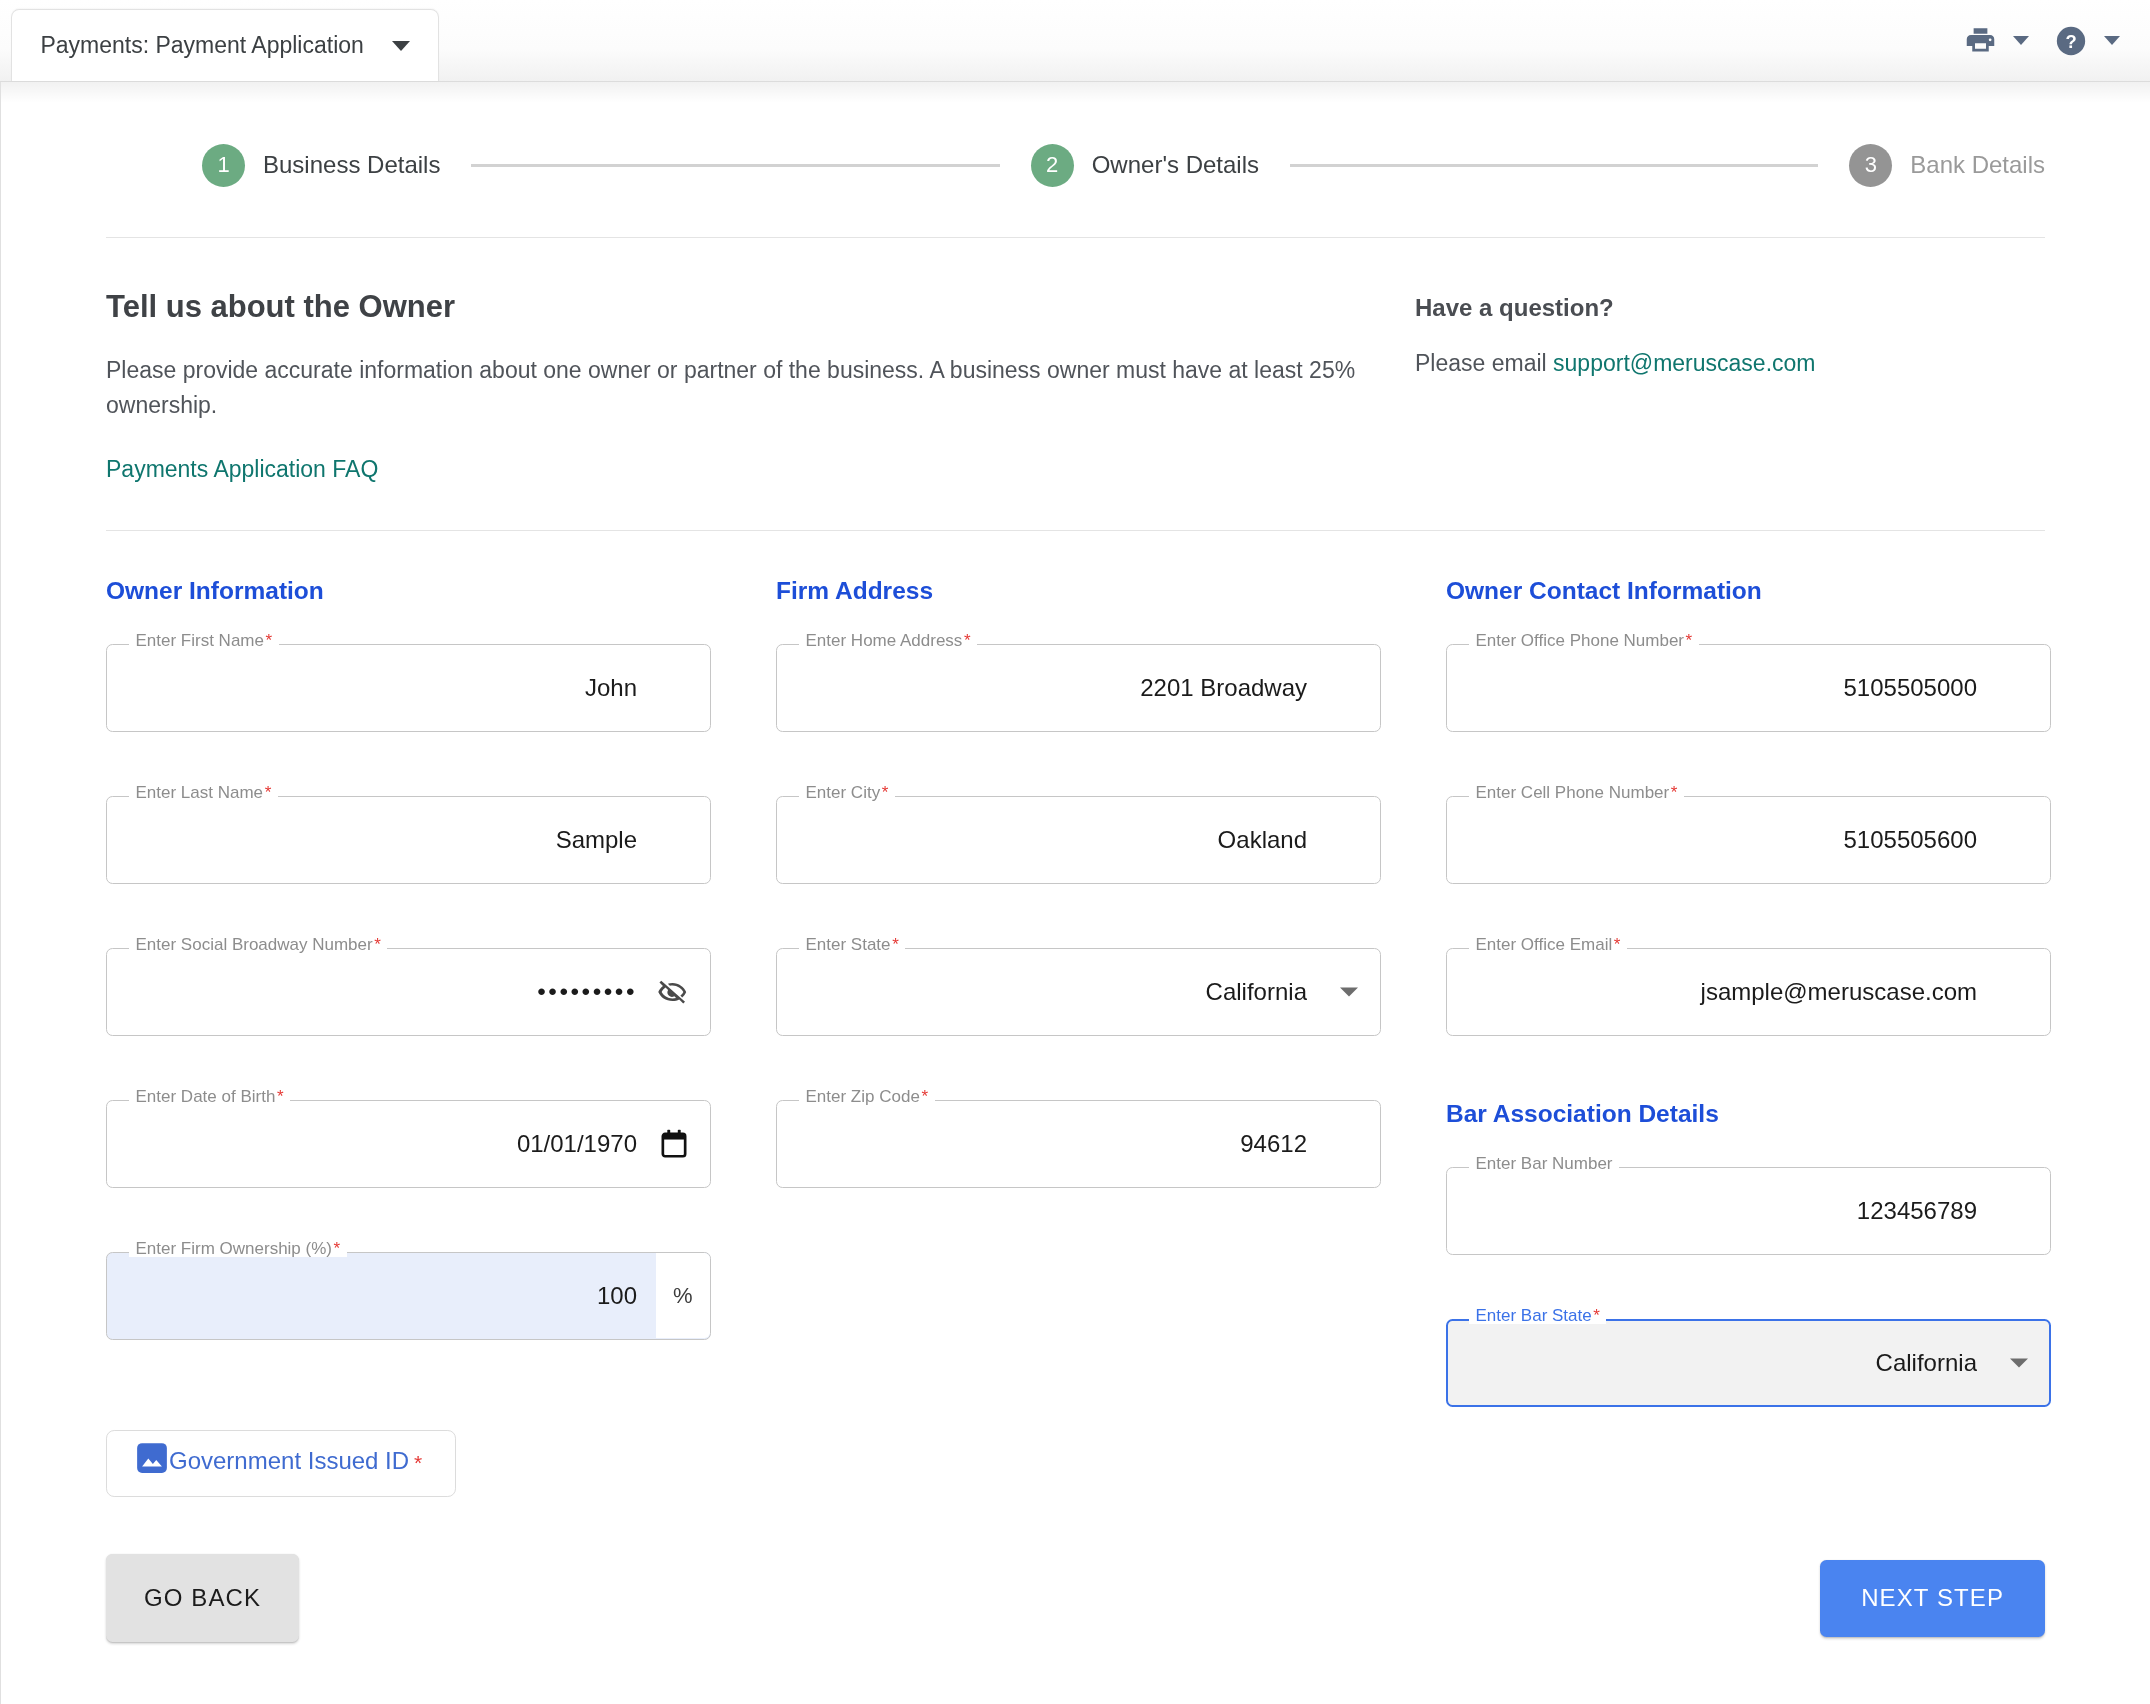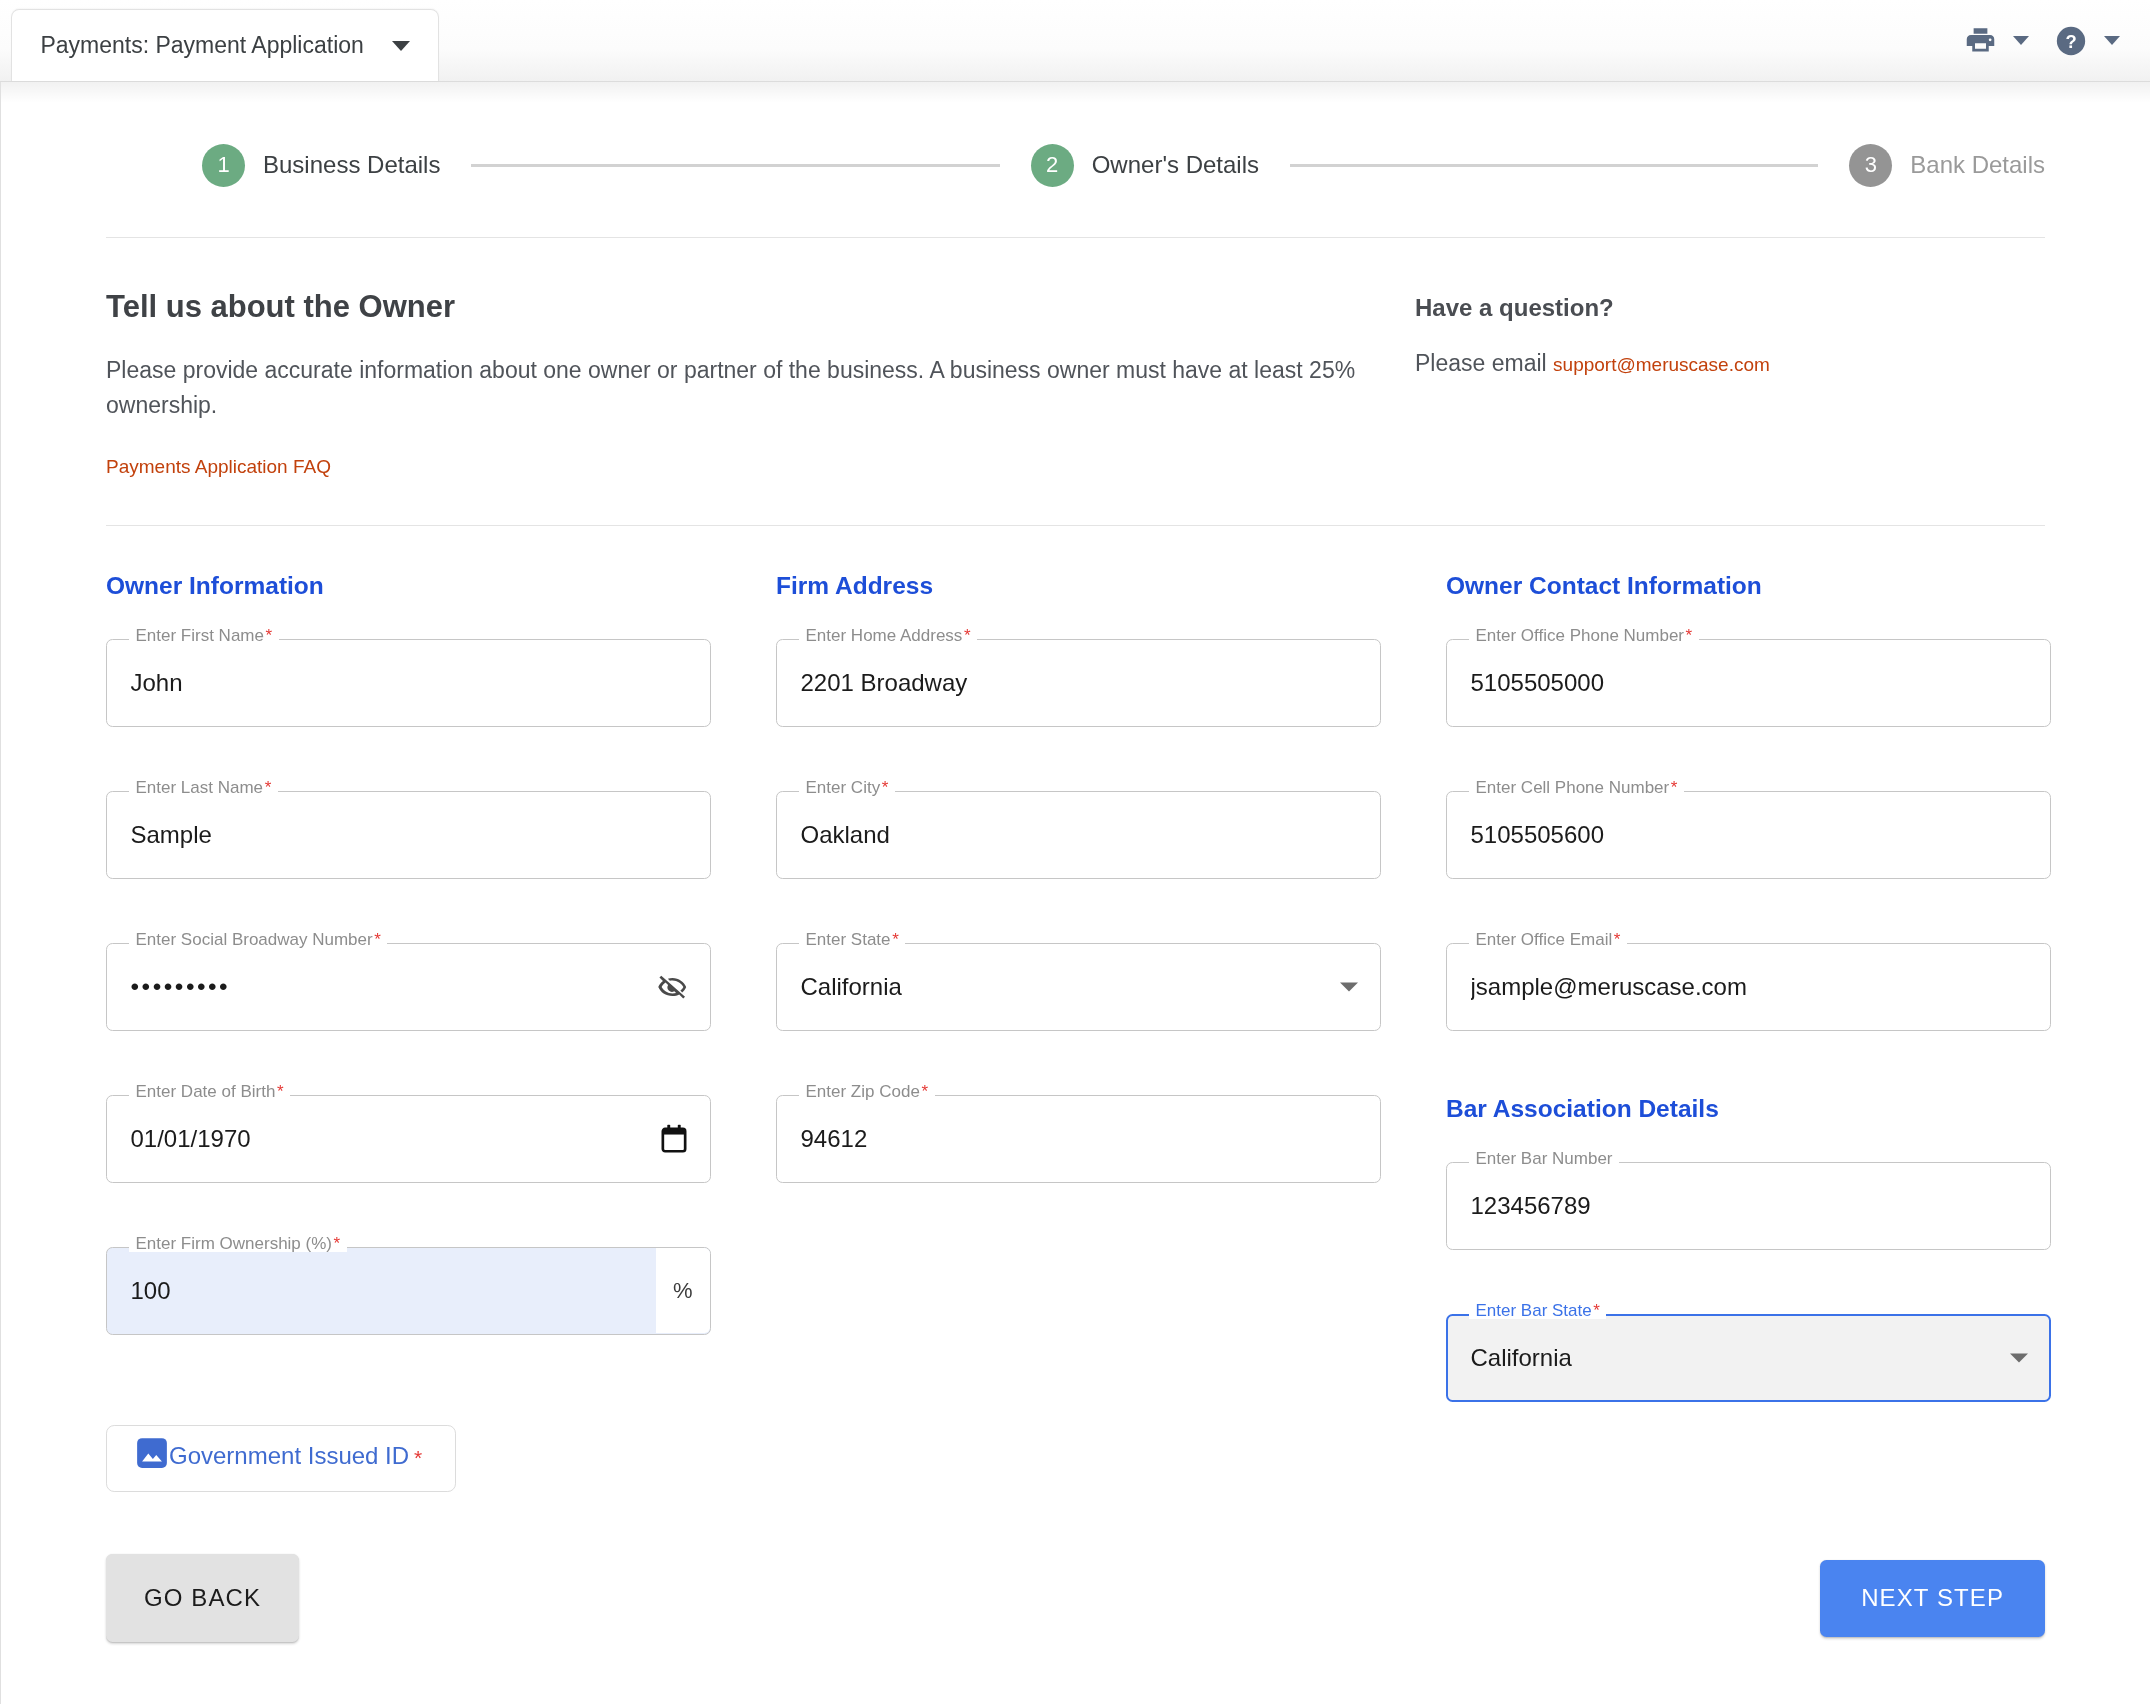--- a/index.html
+++ b/index.html
@@ -142,22 +142,22 @@
     margin: 0 0 28px 0;
   }
   .intro-body {
     font-size: 23px;
     color: #50545a;
     line-height: 1.52;
     margin: 0 0 33px 0;
     max-width: 1292px;
   }
   .intro-link, .link {
-    color: #c2410c;
-    font-size: 19px;
+    color: #0f766e;
+    font-size: 23px;
     text-decoration: none;
     cursor: pointer;
   }
   .intro-right { width: 572px; padding-top: 4.9px; padding-left: 33px;}
   .q-title {
     font-size: 24px;
     font-weight: bold;
     color: #4a4d52;
     margin: 0 0 28px 0;
   }
@@ -216,20 +216,21 @@
   .mfield .value {
     position: absolute;
     left: 24.5px; right: 74px;
     top: 50%;
     transform: translateY(-50%);
     font-size: 24px;
     color: #1b1b1b;
     white-space: nowrap;
     overflow: hidden;
     z-index: 2;
+    text-align: right;
   }
   .mfield .value.dots {
     font-size: 24.5px;
     letter-spacing: 2.5px;
   }
   .mfield .trail {
     position: absolute;
     right: 23px;
     top: 50%;
     transform: translateY(-50%);

